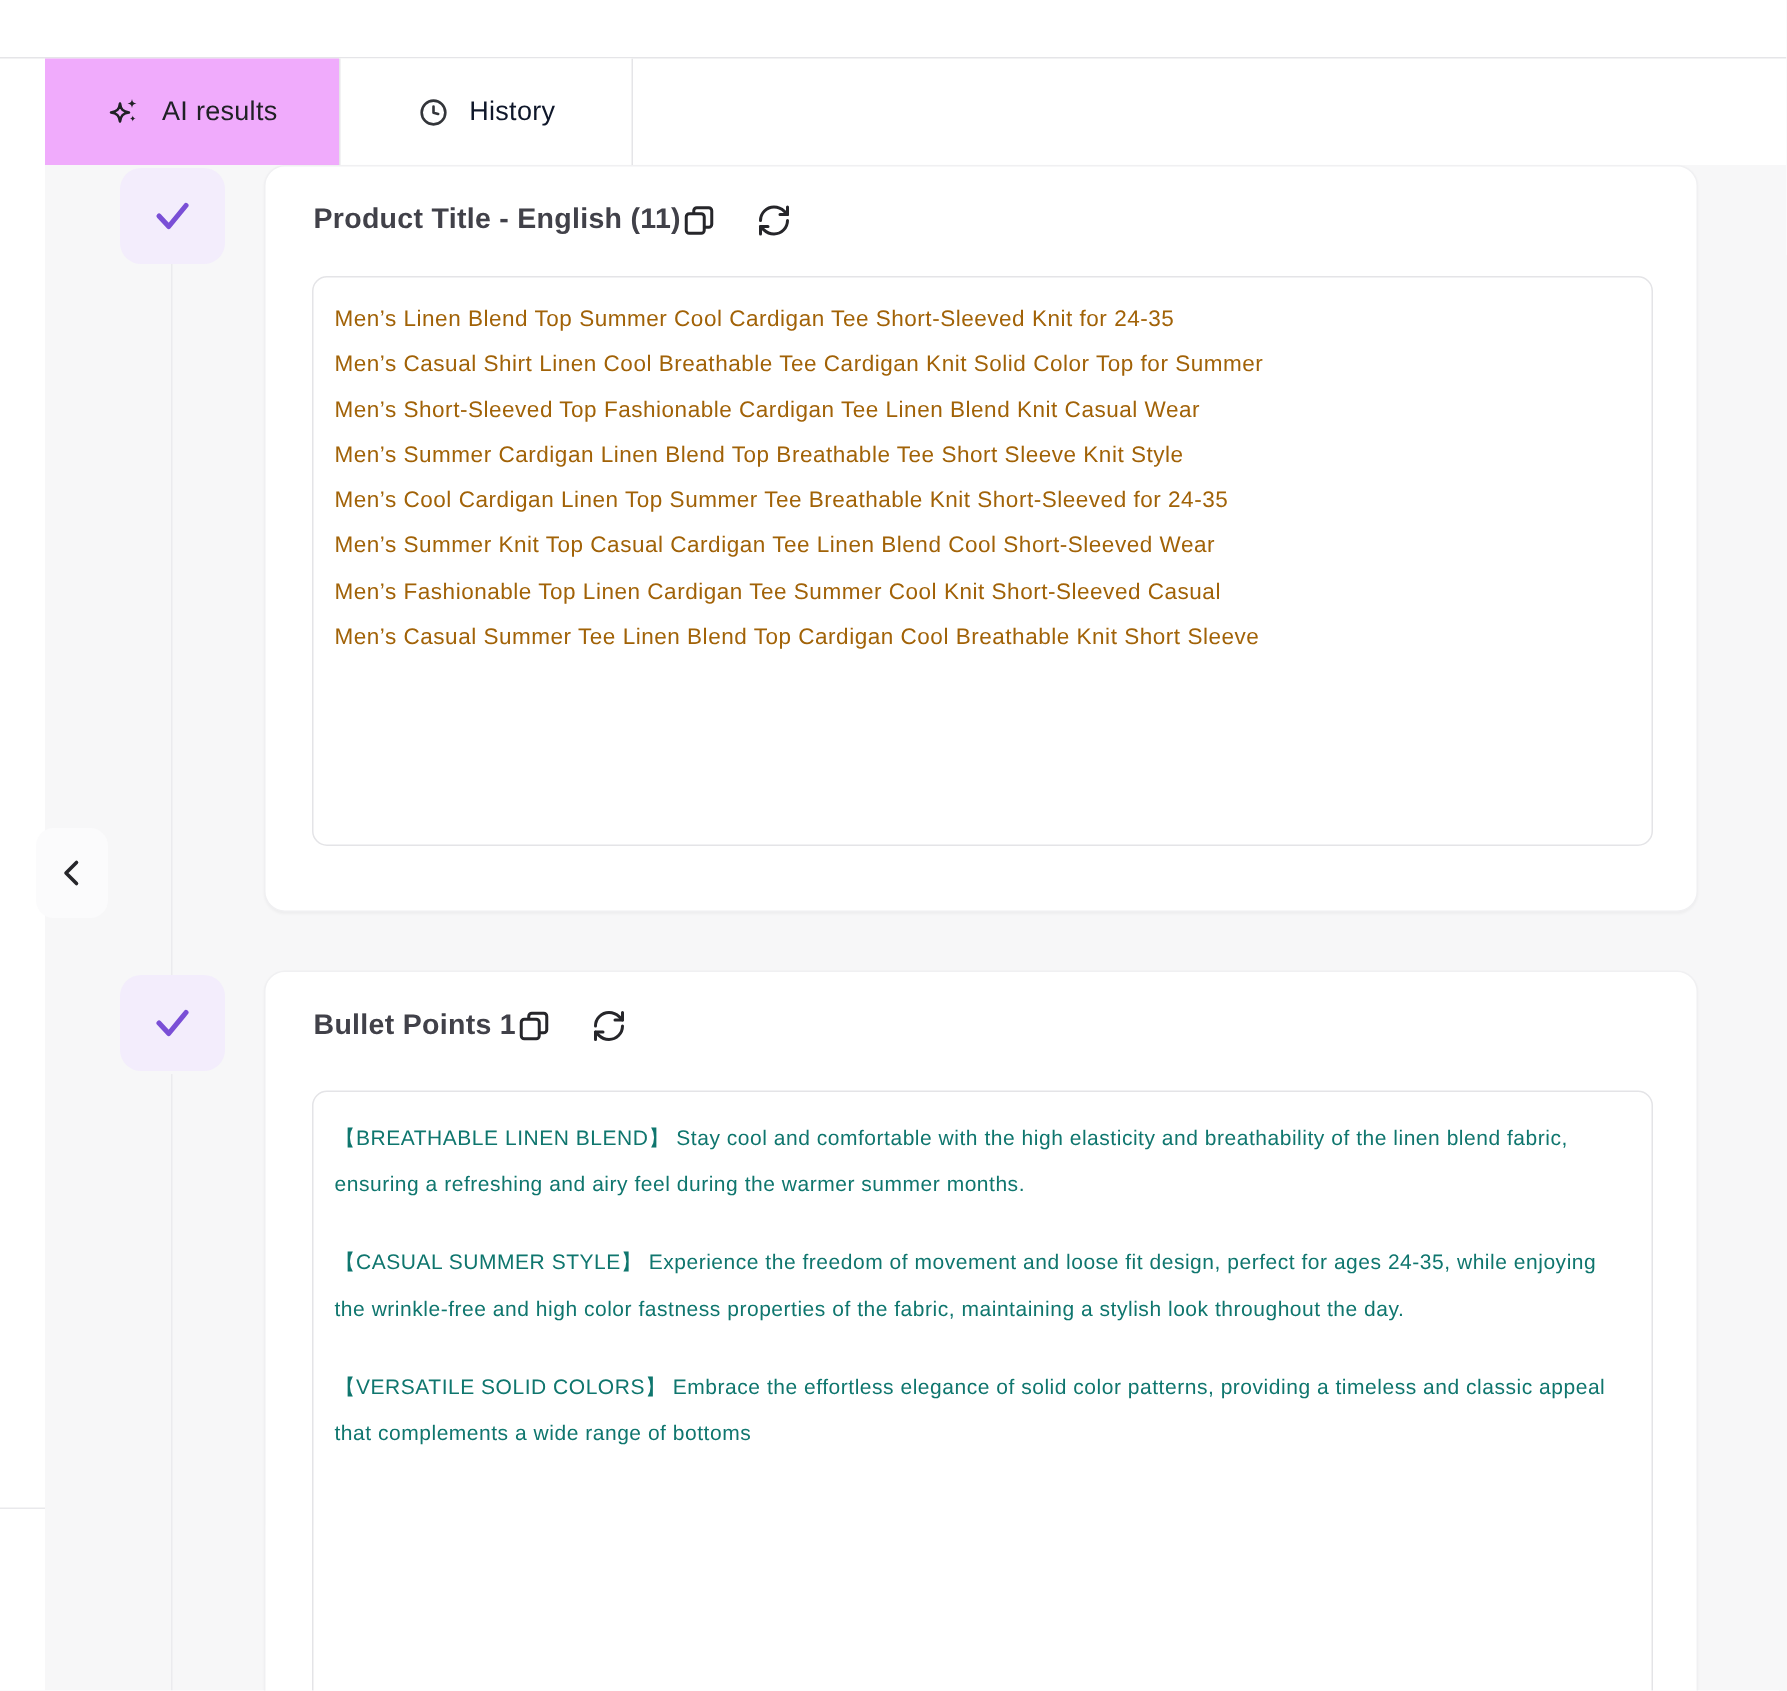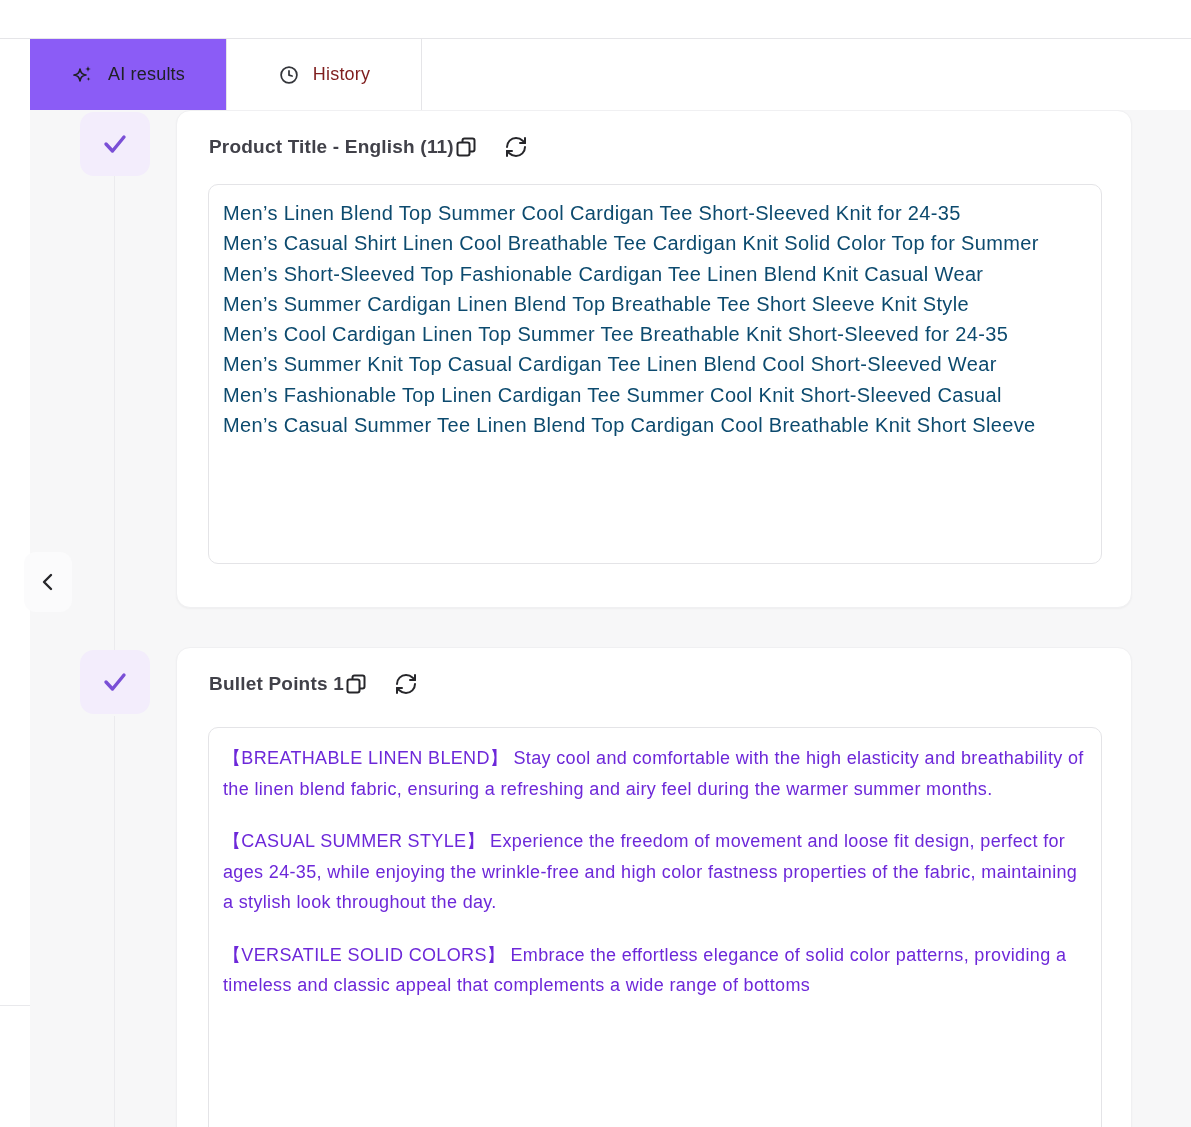--- a/index.html
+++ b/index.html
@@ -13,23 +13,23 @@
   }
   .top-divider {
     position: absolute; left: 0; top: 38px; width: 1191px; height: 1px;
     background: #e5e5e8;
   }
   .tab {
     position: absolute; top: 39px; height: 71px;
     display: flex; align-items: center; justify-content: center; gap: 13px;
     font-size: 18px; letter-spacing: 0.2px; cursor: pointer;
   }
-  .tab-ai { left: 30px; width: 196px; background: #8b5cf6; color: #202125; }
+  .tab-ai { left: 30px; width: 196px; background: #f0abfc; color: #202125; }
   .tab-history {
-    left: 226px; width: 196px; background: #ffffff; color: #7f1d1d;
+    left: 226px; width: 196px; background: #ffffff; color: #0f172a;
     border-left: 1px solid #e5e5e8; border-right: 1px solid #e5e5e8;
   }
   .content-panel {
     position: absolute; left: 30px; top: 110px; width: 1161px; height: 1017px;
     background: #f7f7f8;
   }
   .left-strip-divider {
     position: absolute; left: 0; top: 1005px; width: 30px; height: 1px;
     background: #e9e9ec;
   }
@@ -67,25 +67,25 @@
     width: 24px; height: 24px; color: #26262a;
   }
   .inner-box {
     position: absolute; left: 31px; width: 894px;
     border: 1px solid #e4e4e7; border-radius: 10px; background: #ffffff;
     overflow: hidden;
   }
   .inner-box.box1 { top: 73px; height: 380px; padding: 13px 14px; }
   .inner-box.box2 { top: 79px; height: 560px; padding: 15px 14px; }
   .title-line {
-    font-size: 20px; line-height: 30.3px; letter-spacing: 0.35px; color: #0c4a6e;
+    font-size: 15px; line-height: 30.3px; letter-spacing: 0.35px; color: #a16207;
     white-space: nowrap;
   }
   .bullet-para {
-    font-size: 18px; line-height: 30.5px; letter-spacing: 0.35px; color: #6d28d9;
+    font-size: 14px; line-height: 30.5px; letter-spacing: 0.35px; color: #0f766e;
     margin-bottom: 22px;
   }
   svg { display: block; }
 </style>
 </head>
 <body>
 
 <div class="top-divider"></div>
 
 <div class="tab tab-ai">

